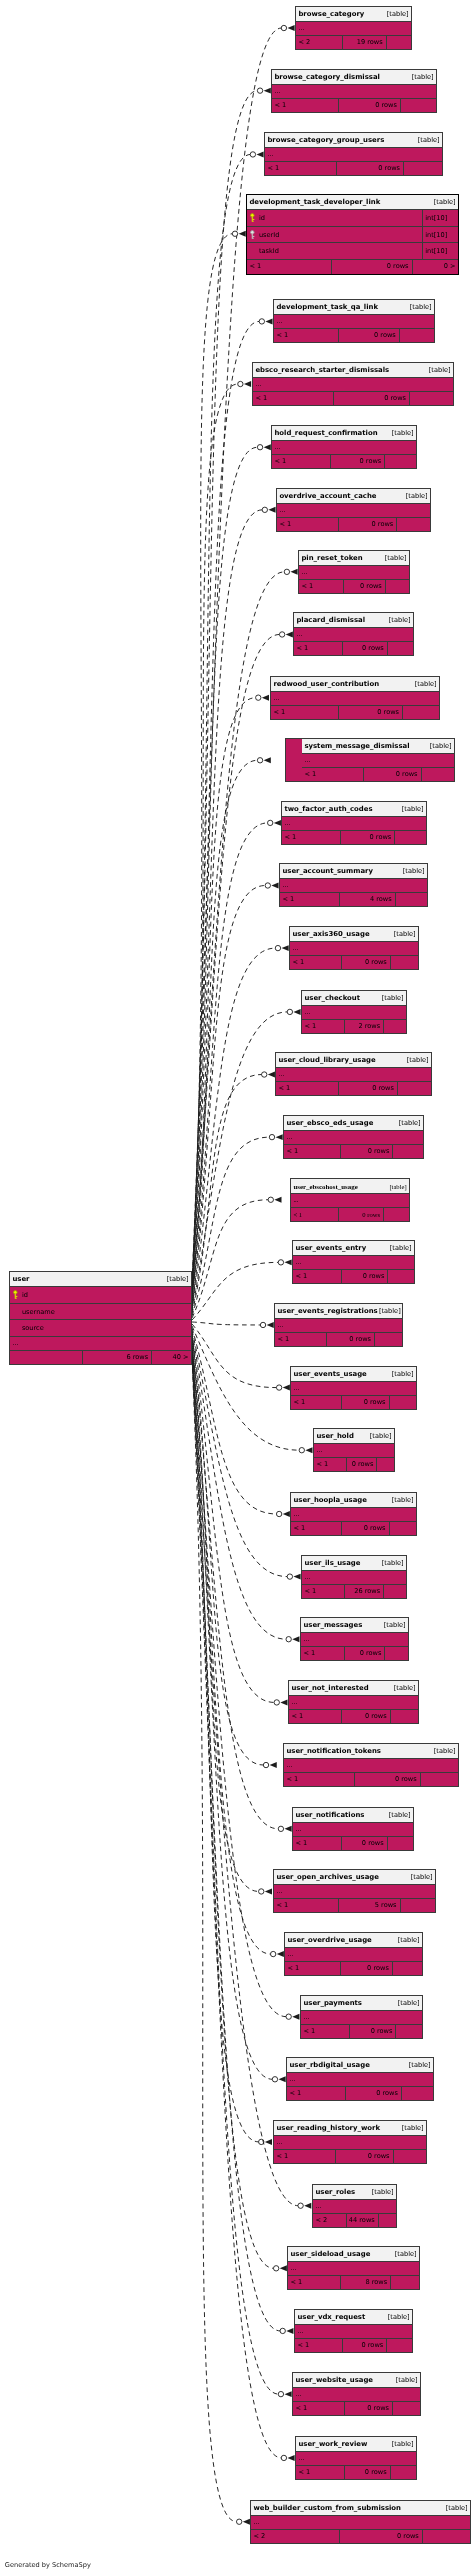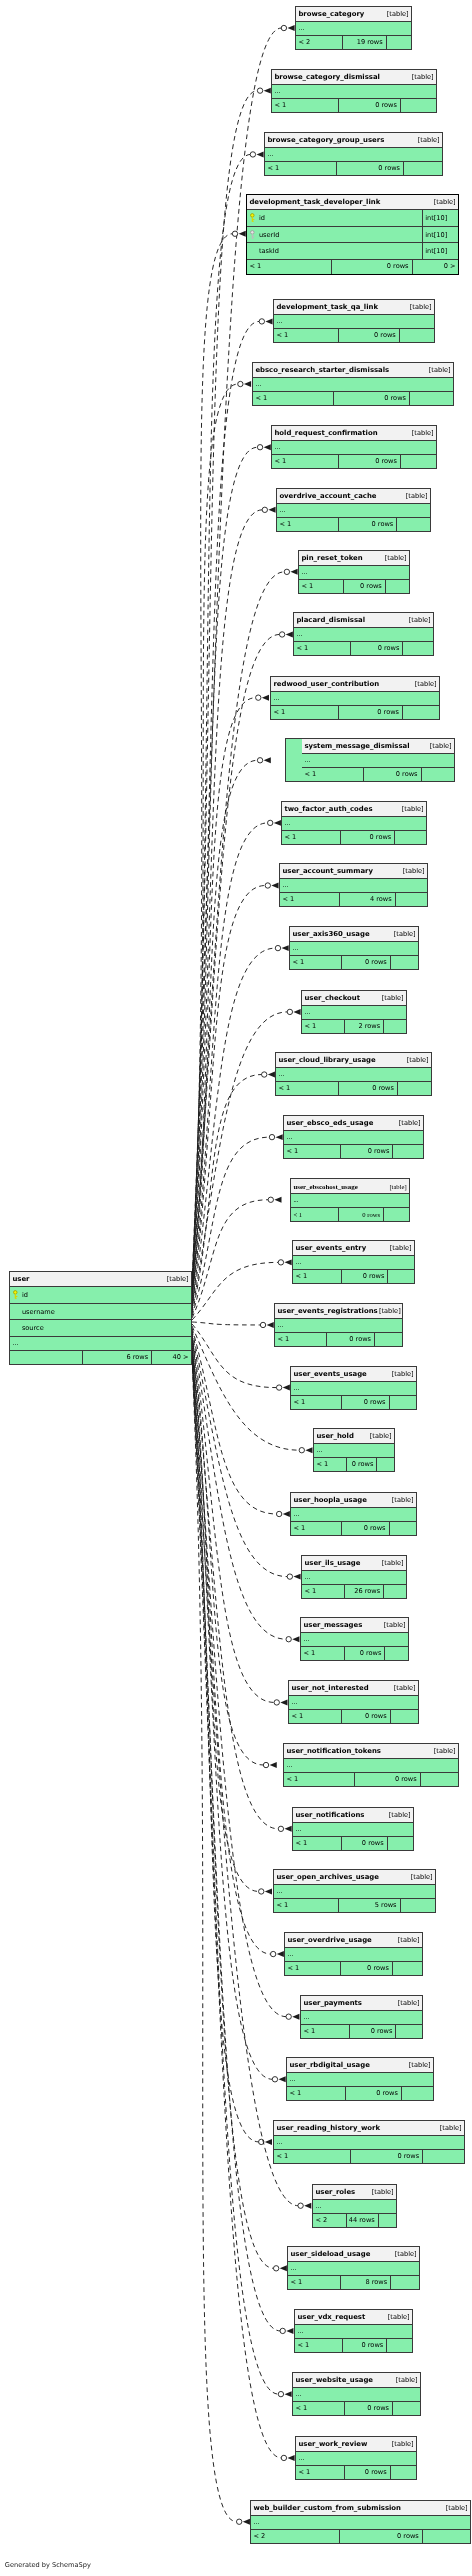--- a/index.html
+++ b/index.html
@@ -12,21 +12,21 @@
     color:#000;
     overflow:hidden;
   }
   #connectors { position:absolute; left:0; top:0; z-index:1; }
   .connector { fill:none; stroke:#1c1c1c; stroke-width:1.6; stroke-dasharray:8 6; }
   .conn-circle { fill:#ffffff; stroke:#1c1c1c; stroke-width:1.5; }
   .conn-arrow { fill:#1c1c1c; }
 
   .db-table {
     position:absolute; z-index:2;
-    background:#86efac;
+    background:#be185d;
     border:1.2px solid #3a3a3a;
     box-sizing:border-box;
   }
   .db-table.highlighted { border:1.8px solid #000000; }
   .tbl-header {
     display:flex; justify-content:space-between; align-items:center;
     background:#f2f2f2;
     height:15px; padding:0 2.4px;
     border-bottom:0.6px solid #3a3a3a;
     box-sizing:border-box;
@@ -324,21 +324,21 @@
       <span class="tbl-tag">[table]</span>
     </div>
     <div class="tbl-cols"></div>
     <div class="tbl-ellipsis">...</div>
     <div class="tbl-footer">
       <span class="f-left">&lt; 1</span>
       <span class="f-mid">0 rows</span>
       <span class="f-right"></span>
     </div>
   </div>
-    <div class="db-table" style="left: 271px; top: 425px; width: 166px;">
+    <div class="db-table" style="left: 271px; top: 425px; width: 146px;">
     <div class="tbl-header">
       <span class="tbl-name">hold_request_confirmation</span>
       <span class="tbl-tag">[table]</span>
     </div>
     <div class="tbl-cols"></div>
     <div class="tbl-ellipsis">...</div>
     <div class="tbl-footer">
       <span class="f-left">&lt; 1</span>
       <span class="f-mid">0 rows</span>
       <span class="f-right"></span>
@@ -363,21 +363,21 @@
       <span class="tbl-tag">[table]</span>
     </div>
     <div class="tbl-cols"></div>
     <div class="tbl-ellipsis">...</div>
     <div class="tbl-footer">
       <span class="f-left">&lt; 1</span>
       <span class="f-mid">0 rows</span>
       <span class="f-right"></span>
     </div>
   </div>
-    <div class="db-table" style="left: 293px; top: 612px; width: 141px;">
+    <div class="db-table" style="left: 293px; top: 612px; width: 121px;">
     <div class="tbl-header">
       <span class="tbl-name">placard_dismissal</span>
       <span class="tbl-tag">[table]</span>
     </div>
     <div class="tbl-cols"></div>
     <div class="tbl-ellipsis">...</div>
     <div class="tbl-footer">
       <span class="f-left">&lt; 1</span>
       <span class="f-mid">0 rows</span>
       <span class="f-right"></span>
@@ -675,21 +675,21 @@
       <span class="tbl-tag">[table]</span>
     </div>
     <div class="tbl-cols"></div>
     <div class="tbl-ellipsis">...</div>
     <div class="tbl-footer">
       <span class="f-left">&lt; 1</span>
       <span class="f-mid">0 rows</span>
       <span class="f-right"></span>
     </div>
   </div>
-    <div class="db-table" style="left: 273px; top: 2120px; width: 192px;">
+    <div class="db-table" style="left: 273px; top: 2120px; width: 154px;">
     <div class="tbl-header">
       <span class="tbl-name">user_reading_history_work</span>
       <span class="tbl-tag">[table]</span>
     </div>
     <div class="tbl-cols"></div>
     <div class="tbl-ellipsis">...</div>
     <div class="tbl-footer">
       <span class="f-left">&lt; 1</span>
       <span class="f-mid">0 rows</span>
       <span class="f-right"></span>

